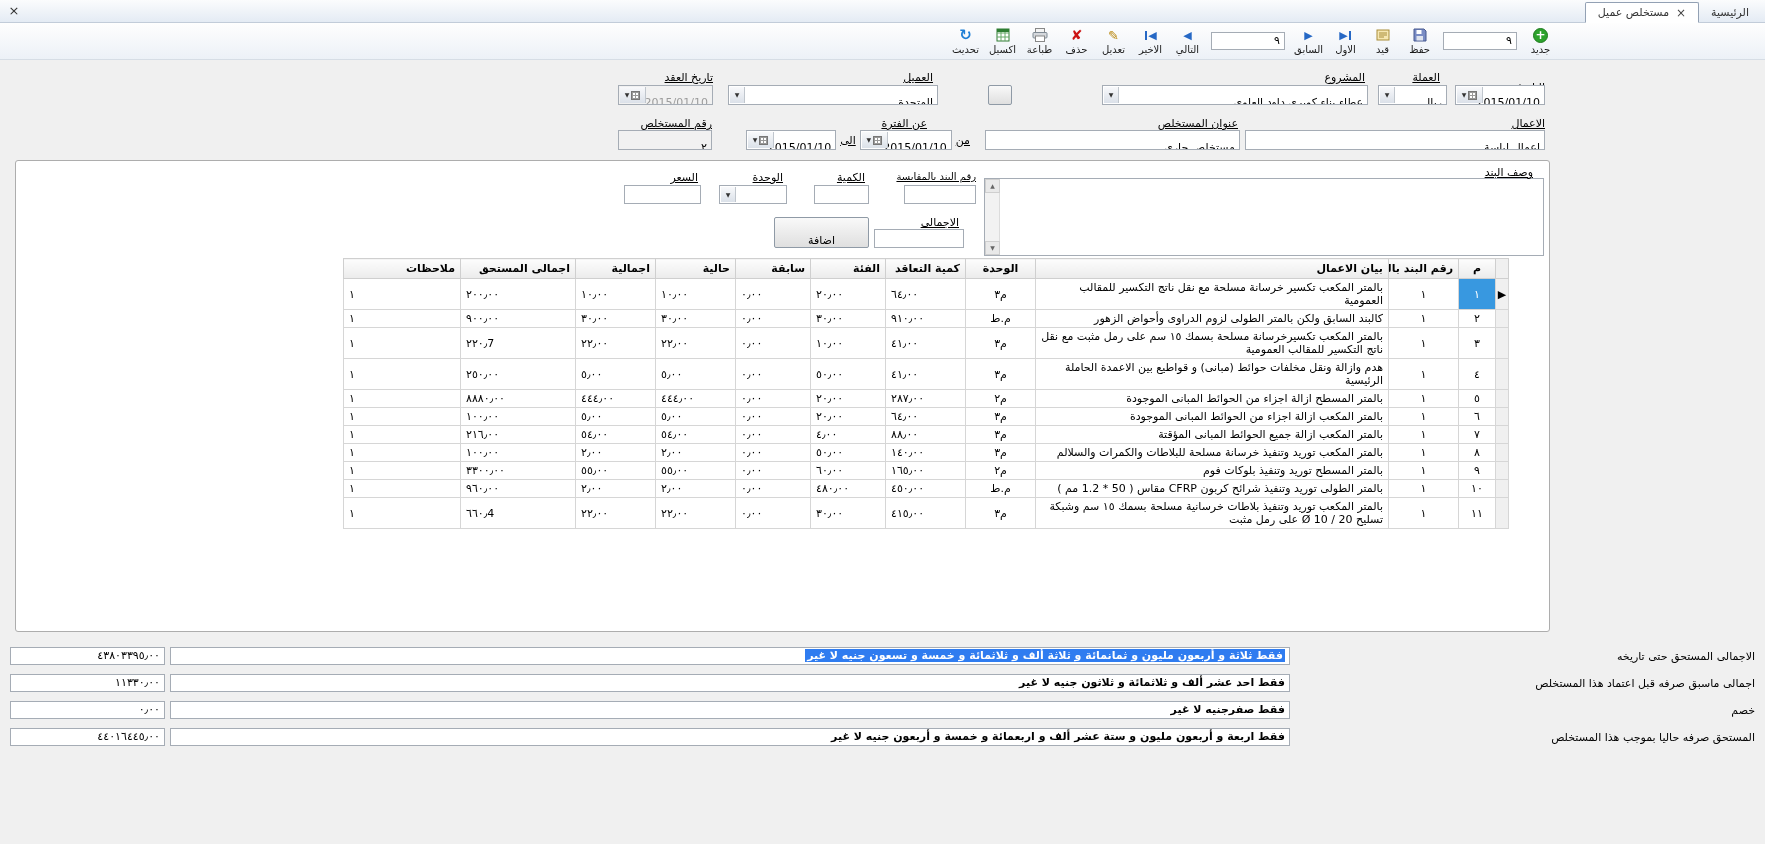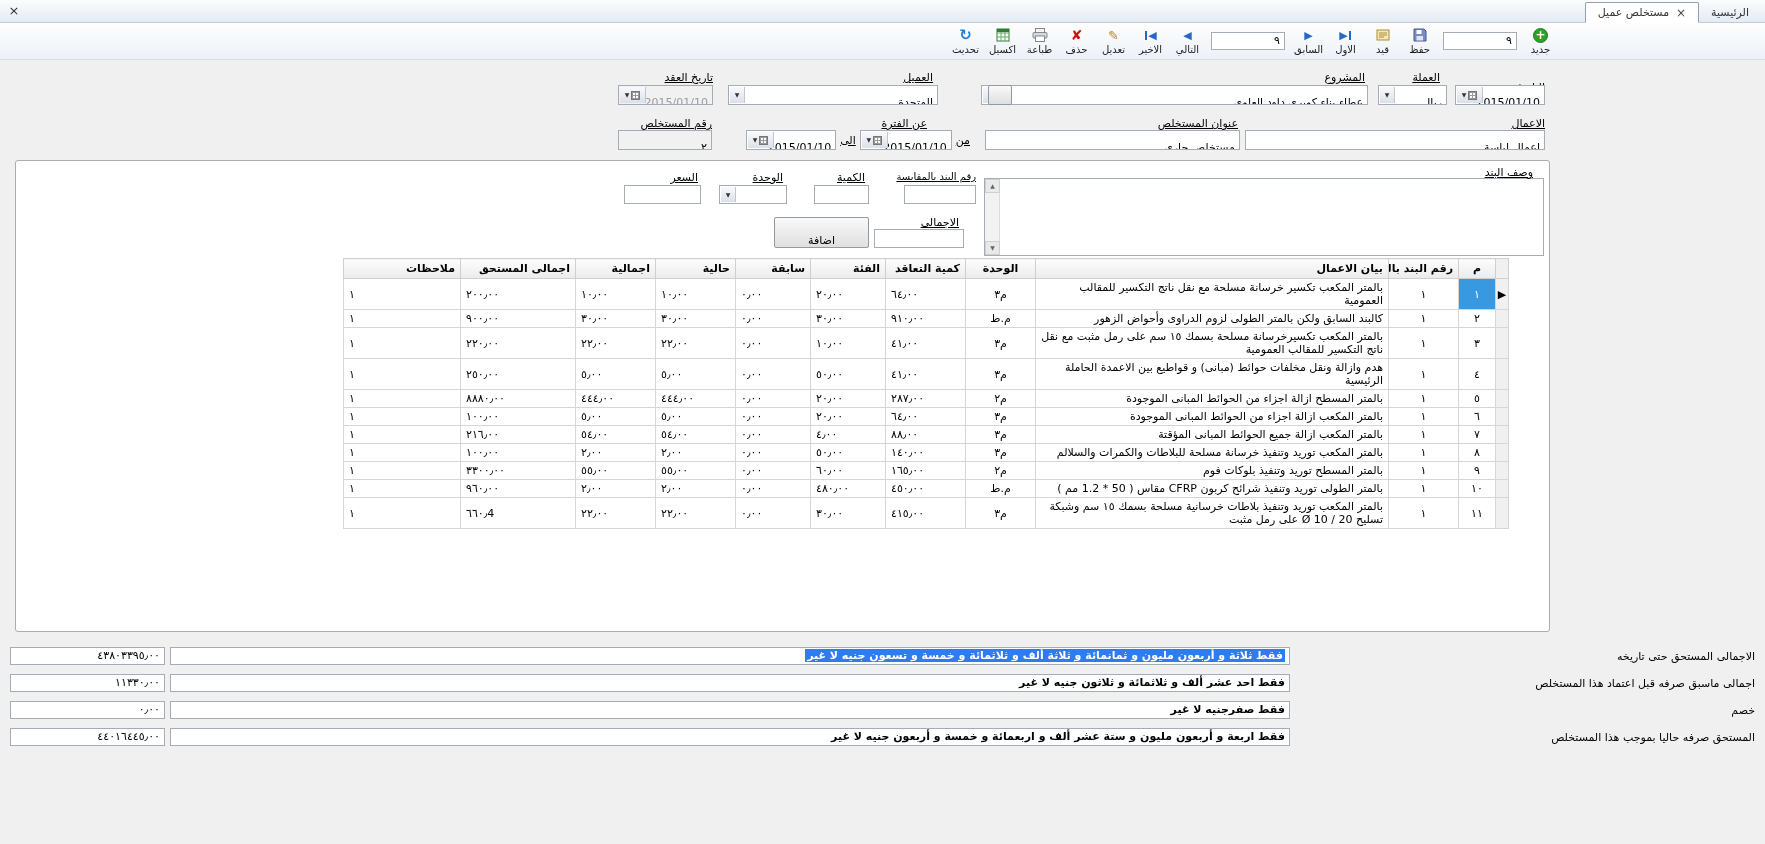--- a/index.html
+++ b/index.html
@@ -212,21 +212,21 @@
     </span>
 </div>
 
 <span class="lbl" style="top:71px;right:325px">العملة</span>
 <div class="fld combo" style="top:85px;right:318px;width:69px">
   <span>ريال</span>
   <span class="dd">▼</span>
 </div>
 
 <span class="lbl" style="top:71px;right:400px">المشروع</span>
-<div class="fld combo" style="top:85px;right:397px;width:387px">
+<div class="fld combo" style="top:85px;right:397px;width:266px">
   <span>عطاء بناء كوبرى داود العلوى</span>
   <span class="dd">▼</span>
 </div>
 
 <div class="fld btn" style="top:85px;right:753px;width:24px;line-height:18px">..</div>
 
 <span class="lbl" style="top:71px;right:832px">العميل</span>
 <div class="fld combo" style="top:85px;right:827px;width:210px">
   <span>المتحدة</span>
   <span class="dd">▼</span>
@@ -363,21 +363,21 @@
           <td class="c-sel"></td>
           <td class="c-m">٣</td>
           <td class="c-no">١</td>
           <td class="c-desc">بالمتر المكعب تكسيرخرسانة مسلحة بسمك ١٥ سم على رمل مثبت مع نقل ناتج التكسير للمقالب العمومية</td>
           <td class="c-unit">م٣</td>
           <td class="c-num">٤١٫٠٠</td>
           <td class="c-num">١٠٫٠٠</td>
           <td class="c-num">٠٫٠٠</td>
           <td class="c-num">٢٢٫٠٠</td>
           <td class="c-num">٢٢٫٠٠</td>
-          <td class="c-num">٢٢٠٫٠٠</td>
+          <td class="c-num">٢٢٠٫7</td>
           <td class="c-notes">١</td>
         </tr>
         <tr>
           <td class="c-sel"></td>
           <td class="c-m">٤</td>
           <td class="c-no">١</td>
           <td class="c-desc">هدم وازالة ونقل مخلفات حوائط (مبانى) و قواطيع بين الاعمدة الحاملة الرئيسية</td>
           <td class="c-unit">م٣</td>
           <td class="c-num">٤١٫٠٠</td>
           <td class="c-num">٥٠٫٠٠</td>

